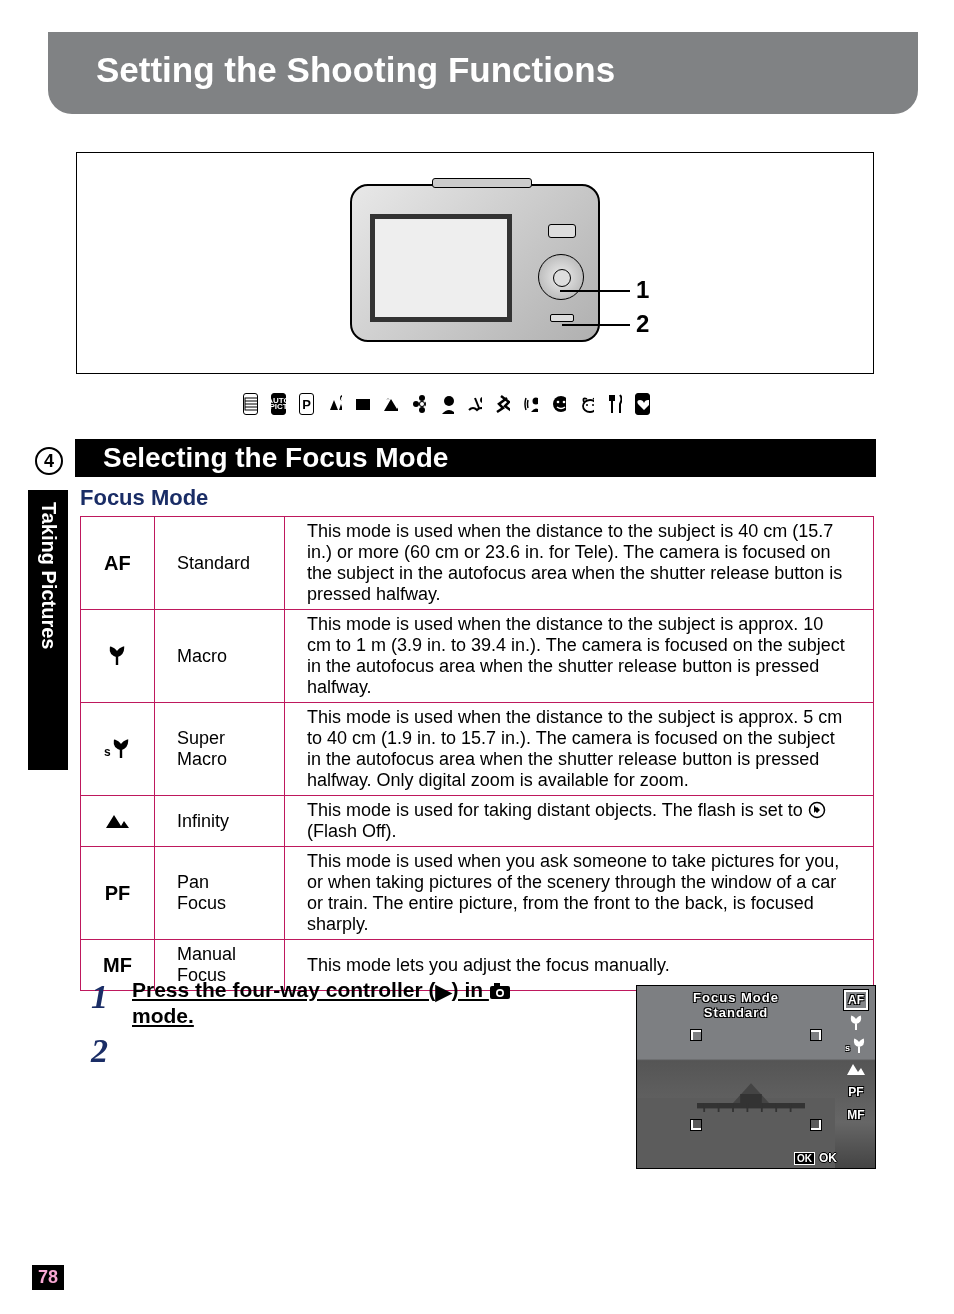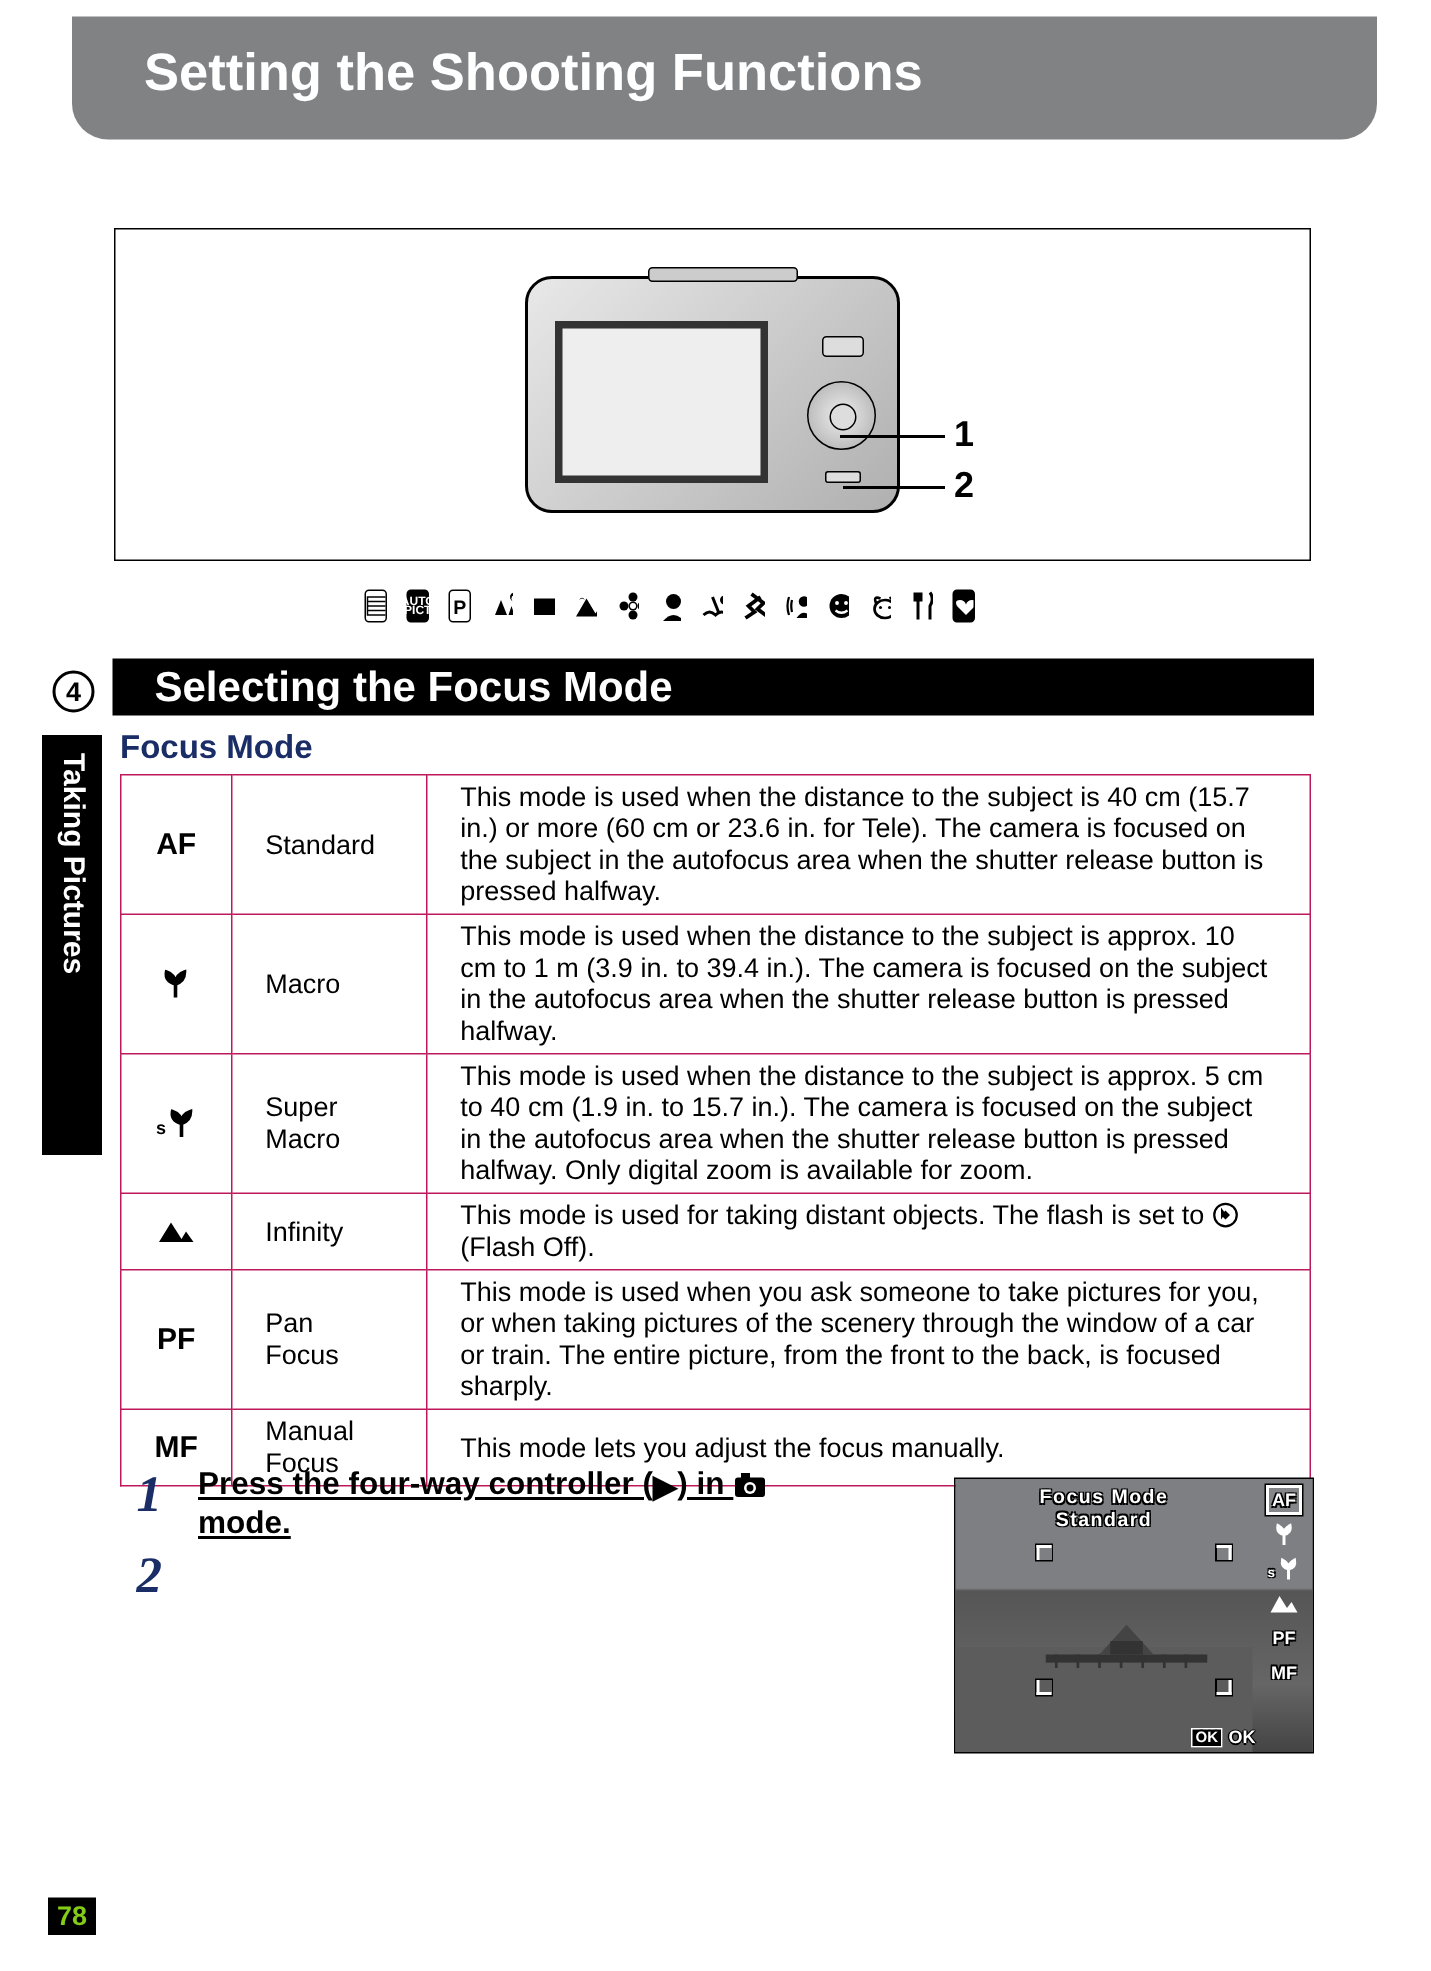--- a/index.html
+++ b/index.html
@@ -6,21 +6,21 @@
   body {
     font-family: Arial, Helvetica, sans-serif;
     width: 954px;
     min-height: 1314px;
     background: #fff;
     position: relative;
     color: #000;
   }
   .title-banner {
     position: absolute;
-    top: 11px;
+    top: 32px;
     left: 48px;
     right: 36px;
     background: #808284;
     border-radius: 0 0 24px 24px;
     padding: 18px 4px 24px 48px;
   }
   .title-banner h1 {
     color: #fff;
     font-size: 35px;
     font-weight: bold;
@@ -327,21 +327,21 @@
   .lcd-corner.tl{ top:44px; left:54px; border-right:none; border-bottom:none; }
   .lcd-corner.tr{ top:44px; right:54px; border-left:none; border-bottom:none; }
   .lcd-corner.bl{ bottom:38px; left:54px; border-right:none; border-top:none; }
   .lcd-corner.br{ bottom:38px; right:54px; border-left:none; border-top:none; }
 
   .page-num {
     position: absolute;
     left: 32px;
     bottom: 24px;
     background: #000;
-    color: #84cc16;
+    color: #f9a8d4;
     font-weight: bold;
     font-size: 18px;
     padding: 2px 6px;
   }
 </style>
 </head>
 <body>
 
 <div class="title-banner">
   <h1>Setting the Shooting Functions</h1>

